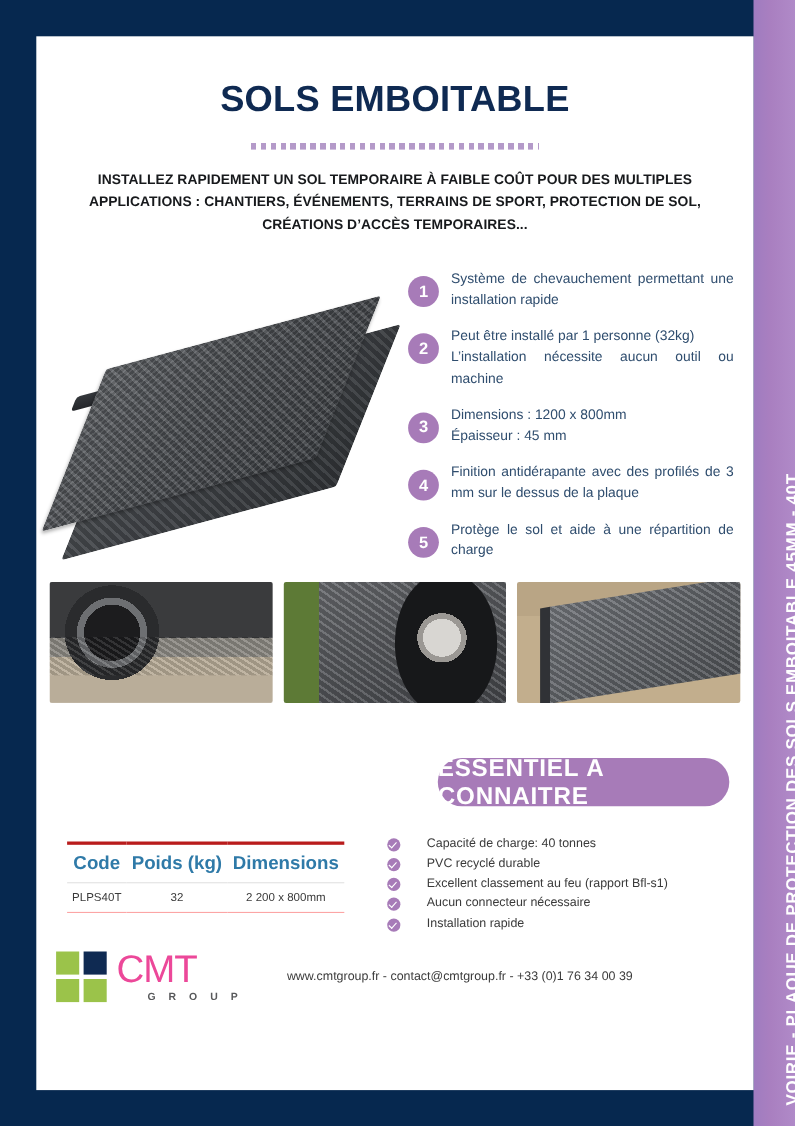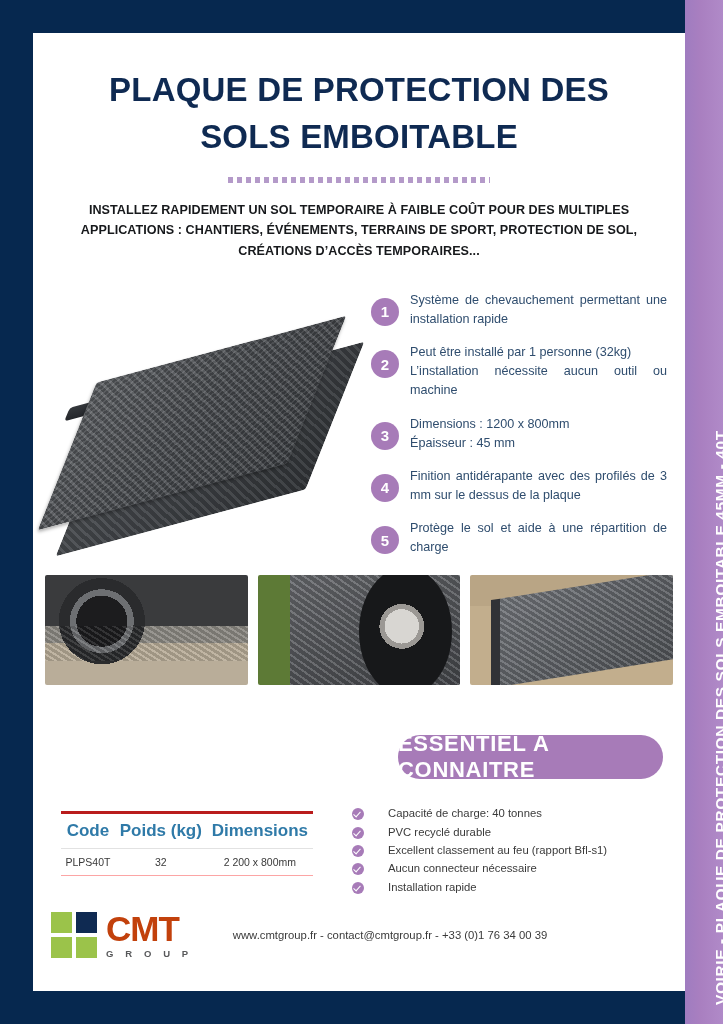--- a/index.html
+++ b/index.html
@@ -221,44 +221,43 @@
     display:grid;
     grid-template-columns:21px 21px;
     grid-template-rows:21px 21px;
     gap:4px;
     margin-right:9px;
   }
   .sq-green { background:#9bc34a; }
   .sq-navy { background:#0f2a52; }
   #logo-wordmark { line-height:1; }
   #logo-cmt {
-    color:#c2410c; font-size:35px; font-weight:bold; letter-spacing:-1px;
+    color:#ec4899; font-size:35px; font-weight:normal; letter-spacing:-1px;
     display:block;
   }
   #logo-group {
     color:#58595b; font-size:9.5px; font-weight:bold; letter-spacing:4.6px;
-    display:block; margin-top:3px;
+    display:block; margin-top:3px;margin-left:28px;
   }
   #contact-line {
     margin-left:40px;
     color:#3a3a3a;
     font-size:11.3px;
   }
 </style>
 </head>
 <body>
 
 <div id="side-rail">
   <div id="side-rail-text">VOIRIE - PLAQUE DE PROTECTION DES SOLS EMBOITABLE 45MM - 40T</div>
 </div>
 
 <div id="page">
 
   <div id="title-block">
-    <div class="title-line">PLAQUE DE PROTECTION DES</div>
     <div class="title-line">SOLS EMBOITABLE</div>
     <div id="dotted-divider"></div>
     <div id="subheading">INSTALLEZ RAPIDEMENT UN SOL TEMPORAIRE À FAIBLE COÛT POUR DES MULTIPLES APPLICATIONS : CHANTIERS, ÉVÉNEMENTS, TERRAINS DE SPORT, PROTECTION DE SOL, CRÉATIONS D’ACCÈS TEMPORAIRES...</div>
   </div>
 
   <div id="hero-row">
     <div id="product-photo">
       <div class="plate plate-edge-bottom"></div>
       <div class="plate plate-bottom"></div>
       <div class="plate plate-edge-top"></div>

